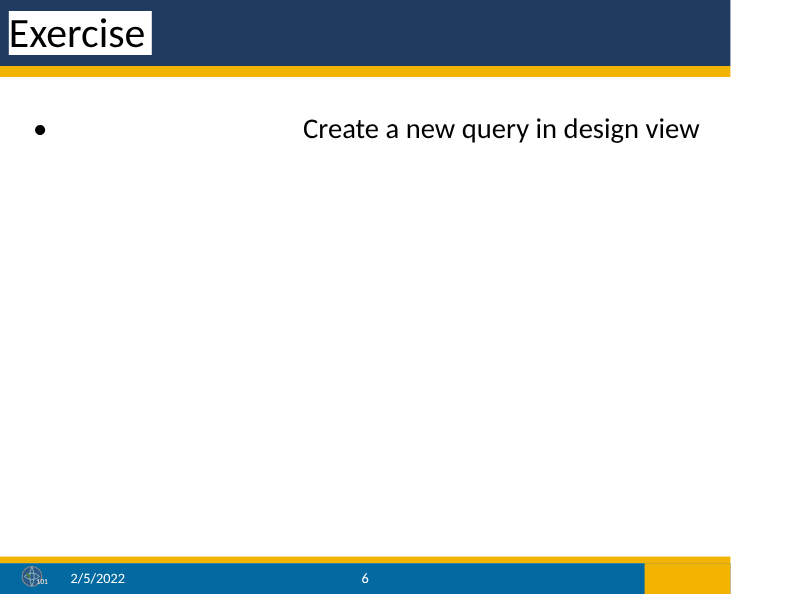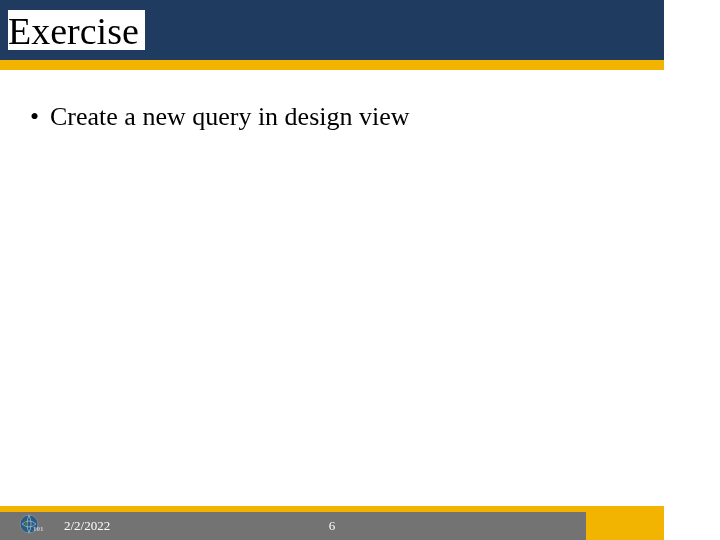--- a/index.html
+++ b/index.html
@@ -1,26 +1,26 @@
 <!DOCTYPE html>
 <html><head>
 <meta charset="utf-8">
 <style>
   * { margin: 0; padding: 0; box-sizing: border-box; }
   html, body { width: 720px; height: 540px; font-family: Calibri, Arial, sans-serif; background: #fff; overflow: hidden; }
-  .slide { position: relative; width: 664px; height: 540px; background: #fff; font-family: Liberation Serif, serif; }
+  .slide { position: relative; width: 664px; height: 540px; background: #fff; }
   .title-wrap { position: absolute; top: 0; left: 0; width: 100%; }
   .title-bg { background: #1f3b60; width: 100%; height: 60px; display: flex; align-items: center; padding-left: 8px; }
   .title-text { font-size: 38px; color: #000; background: #fff; padding: 2px 6px 0 0; line-height: 1; display: inline-block; }
   .gold-bar { width: 100%; height: 10px; background: #f2b400; }
   .content { position: absolute; top: 100px; left: 28px; right: 28px; }
-  .bullets { list-style: none; }
+  .bullets { list-style: none; text-align: right; }
   .bullets li { position: relative; padding-left: 22px; font-size: 26px; color: #000; line-height: 1.3; margin-bottom: 2px; }
   .bullets li::before { content: "•"; position: absolute; left: 2px; top: 0; font-size: 26px; color: #000; }
-  .footer { position: absolute; bottom: 0; left: 0; width: 100%; height: 28px; background: #737373; display: flex; align-items: center; }
+  .footer { position: absolute; bottom: 0; left: 0; width: 100%; height: 28px; background: #0369a1; display: flex; align-items: center; }
   .footer-gold { position: absolute; bottom: 28px; left: 0; width: 100%; height: 6px; background: #f2b400; }
   .footer-right-gold { position: absolute; right: 0; bottom: 0; width: 78px; height: 28px; background: #f2b400; }
   .footer-logo { position: absolute; left: 18px; bottom: 5px; width: 26px; height: 22px; }
   .footer-date { position: absolute; left: 64px; bottom: 6px; font-size: 13px; color: #fff; }
   .footer-page { position: absolute; left: 50%; transform: translateX(-50%); bottom: 6px; font-size: 13px; color: #fff; }
 </style>
 </head>
 <body>
 
 <div class="slide">
@@ -43,17 +43,17 @@
     <div class="footer-right-gold"></div>
     <div class="footer-logo">
       <svg viewBox="0 0 26 22" width="26" height="22">
         <circle cx="11" cy="11" r="9" fill="#2a5a8a" stroke="#888" stroke-width="1"></circle>
         <path d="M4 11 Q11 5 18 11 Q11 17 4 11" fill="none" stroke="#9bb" stroke-width="0.8"></path>
         <path d="M11 2 Q15 11 11 20 Q7 11 11 2" fill="none" stroke="#9bb" stroke-width="0.8"></path>
         <path d="M6 7 Q10 9 9 13 Q7 12 6 7" fill="#4a7a3a"></path>
         <text x="15" y="18" font-size="7" fill="#ccc" font-weight="bold">101</text>
       </svg>
     </div>
-    <span class="footer-date">2/2/2022</span>
+    <span class="footer-date">2/5/2022</span>
     <span class="footer-page">6</span>
   </div>
 
 </div>
 
 </body></html>

